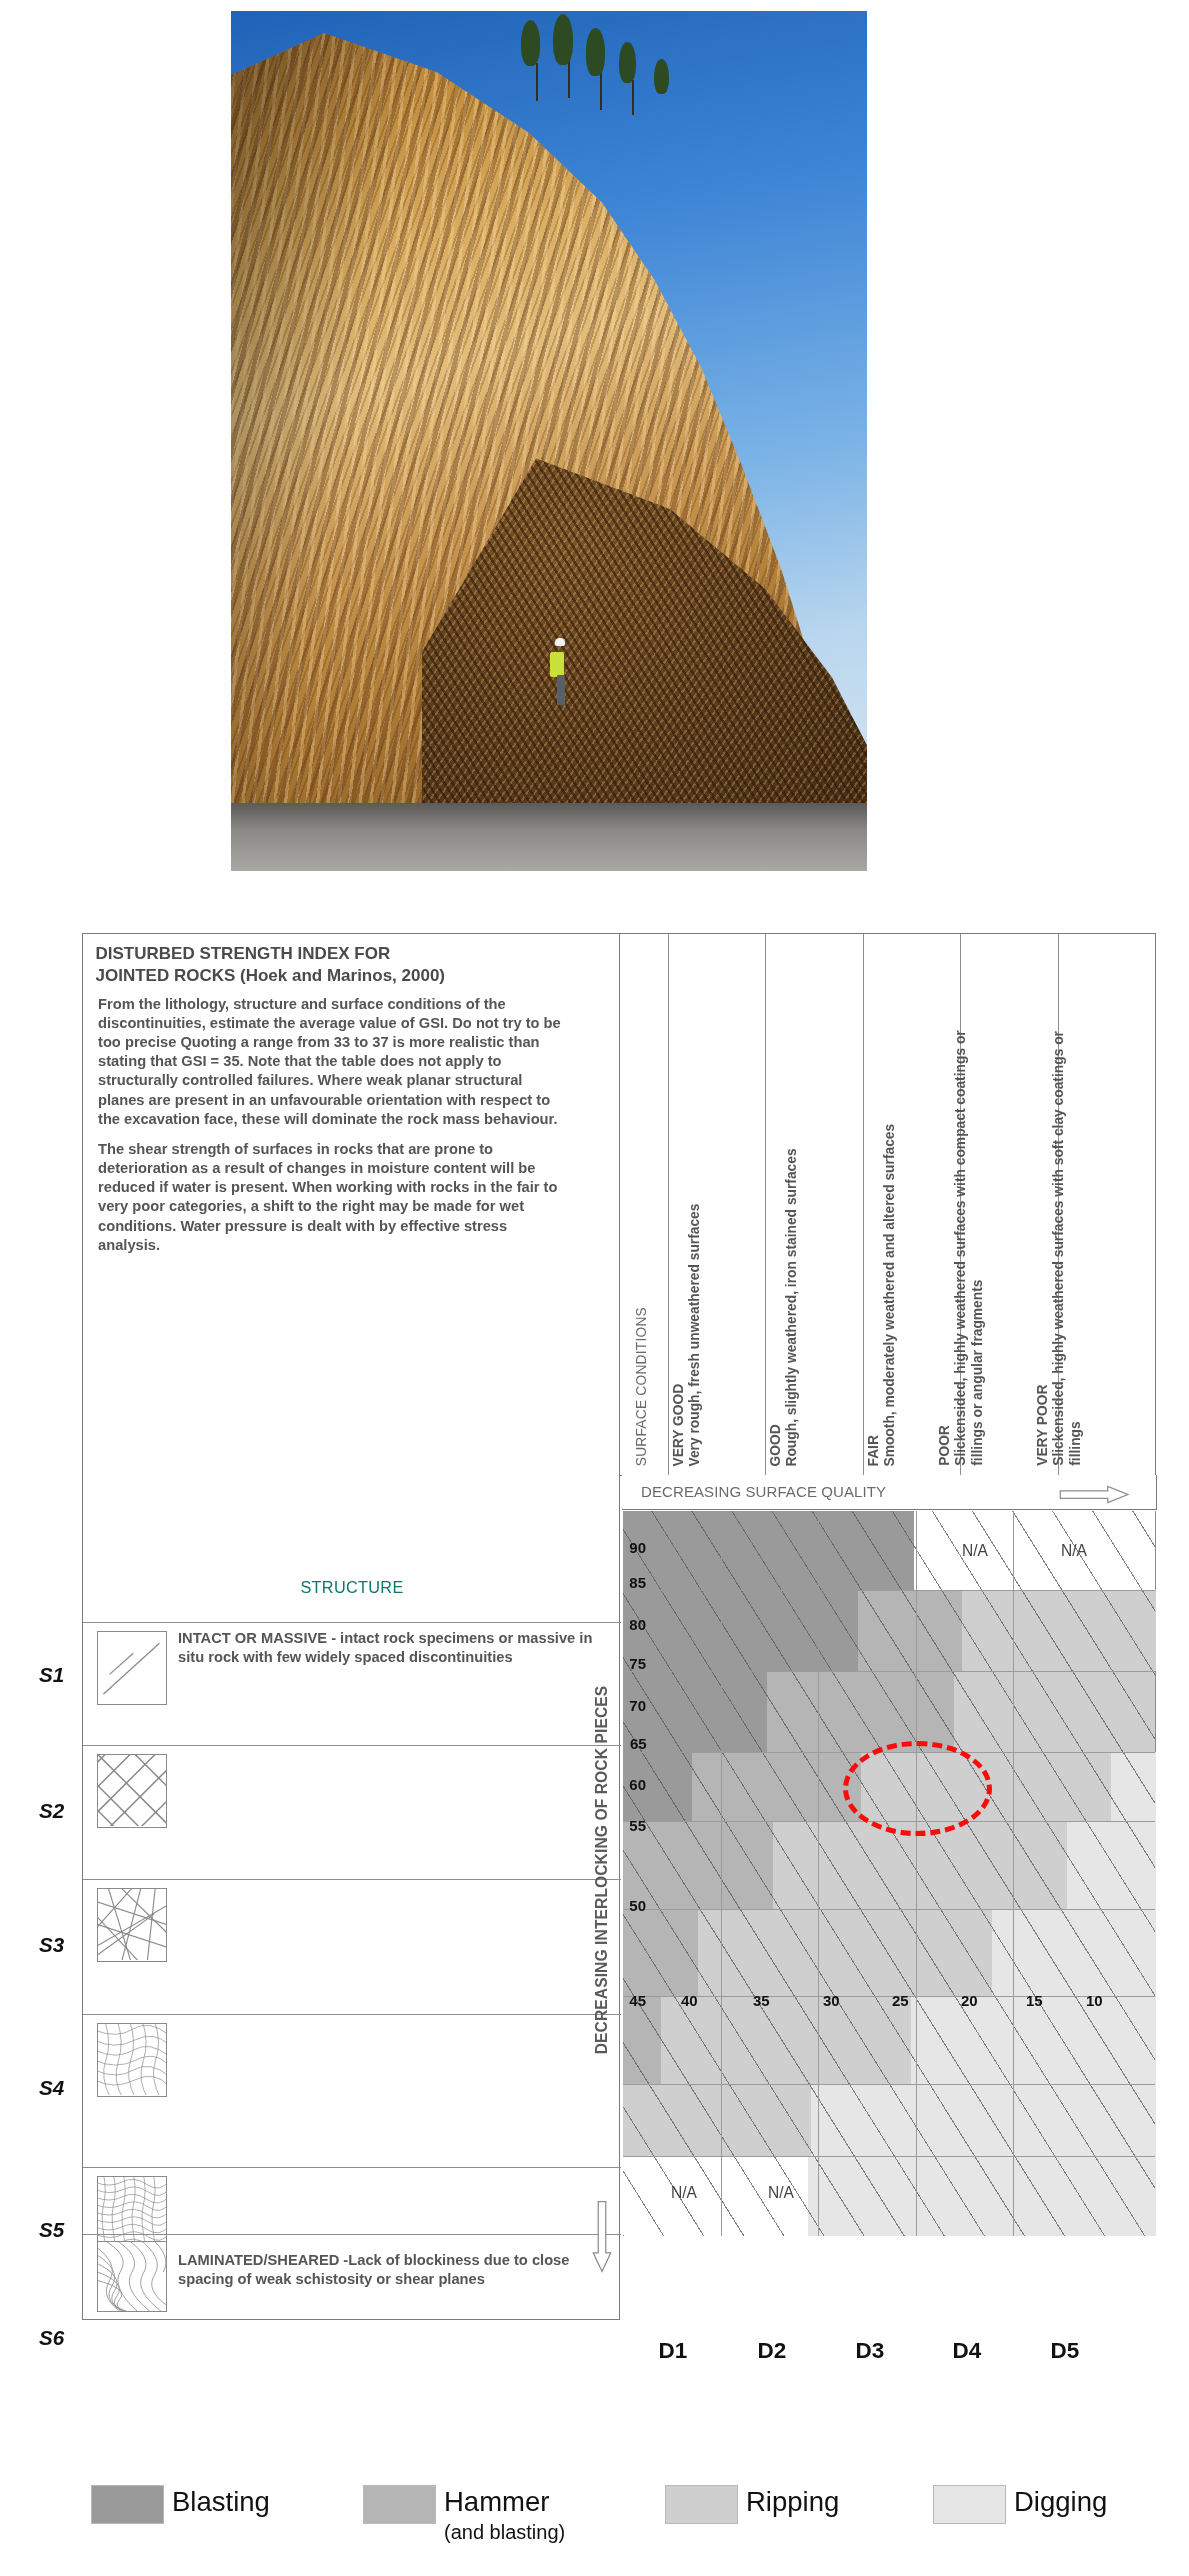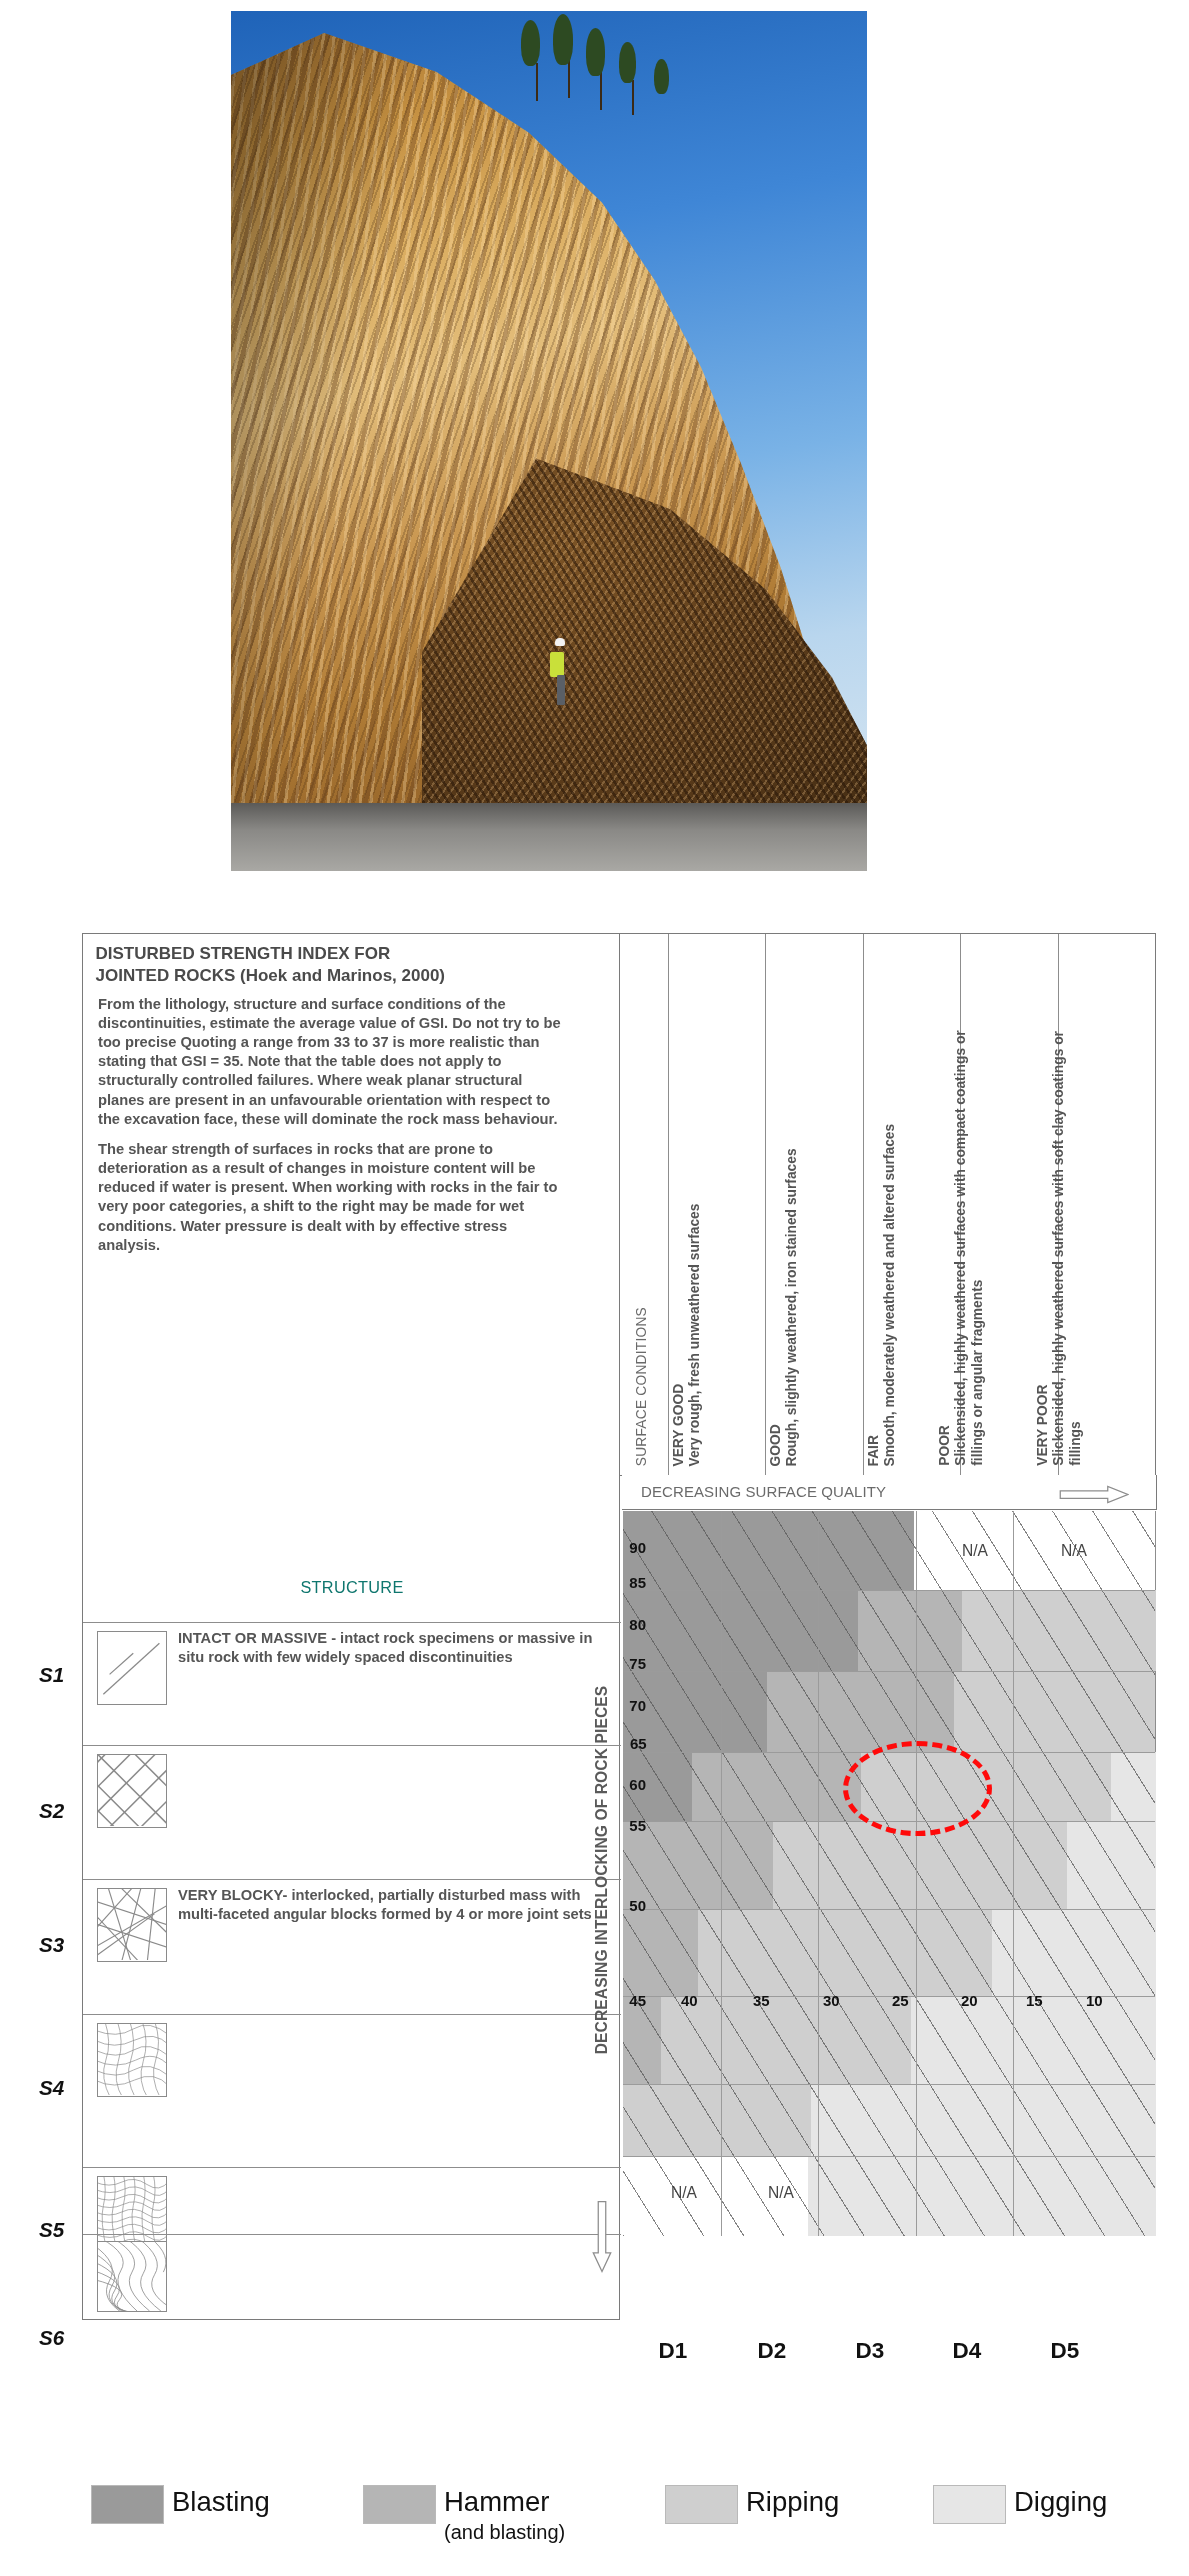--- a/index.html
+++ b/index.html
@@ -170,21 +170,20 @@
               <line x1="70" y1="-8" x2="36" y2="122"></line>
           <line x1="-10" y1="54" x2="118" y2="96"></line>
               <line x1="-10" y1="70" x2="60" y2="-8"></line>
           <line x1="92" y1="-8" x2="78" y2="122"></line>
               <line x1="-10" y1="36" x2="70" y2="122"></line>
           <line x1="30" y1="-8" x2="118" y2="78"></line>
               <line x1="-10" y1="112" x2="90" y2="40"></line>
         </g>
           </svg>
       </div>
-      <div class="sdesc">VERY BLOCKY- interlocked, partially disturbed mass with multi-faceted angular blocks formed by 4 or more joint sets</div>
     </div>
 
     <div class="srow" style="top:1080px;height:153px;">
       <div class="spict">
         <svg width="68" height="71" viewBox="0 0 108 114">
             <g stroke="#8a8a8a" stroke-width="1.1" fill="none">
           <path d="M-6 10 Q30 24 56 8 T114 18"></path>
               <path d="M-6 26 Q26 42 58 26 T114 34"></path>
           <path d="M-6 42 Q30 58 56 42 T114 52"></path>
               <path d="M-6 58 Q28 74 60 58 T114 68"></path>
@@ -234,20 +233,21 @@
               <path d="M-6 46 Q46 64 30 86 T62 114"></path>
           <path d="M-6 60 Q50 74 34 92 T70 114"></path>
               <path d="M4 -6 Q52 20 36 46 T62 110"></path>
           <path d="M24 -6 Q70 22 54 48 T82 110"></path>
               <path d="M44 -6 Q88 24 72 50 T100 110"></path>
           <path d="M64 -6 Q106 26 90 52 T114 104"></path>
               <path d="M84 -6 Q118 22 104 48"></path>
         </g>
           </svg>
       </div>
+      <div class="sdesc" style="top:16.3px;">LAMINATED/SHEARED -Lack of blockiness due to close spacing of weak schistosity or shear planes</div>
     </div>
   </div>
 
   <div class="slab" style="top:788px;">S1</div>
   <div class="slab" style="top:924px;">S2</div>
   <div class="slab" style="top:1058px;">S3</div>
   <div class="slab" style="top:1201px;">S4</div>
   <div class="slab" style="top:1343px;">S5</div>
   <div class="slab" style="top:1451px;">S6</div>
 

